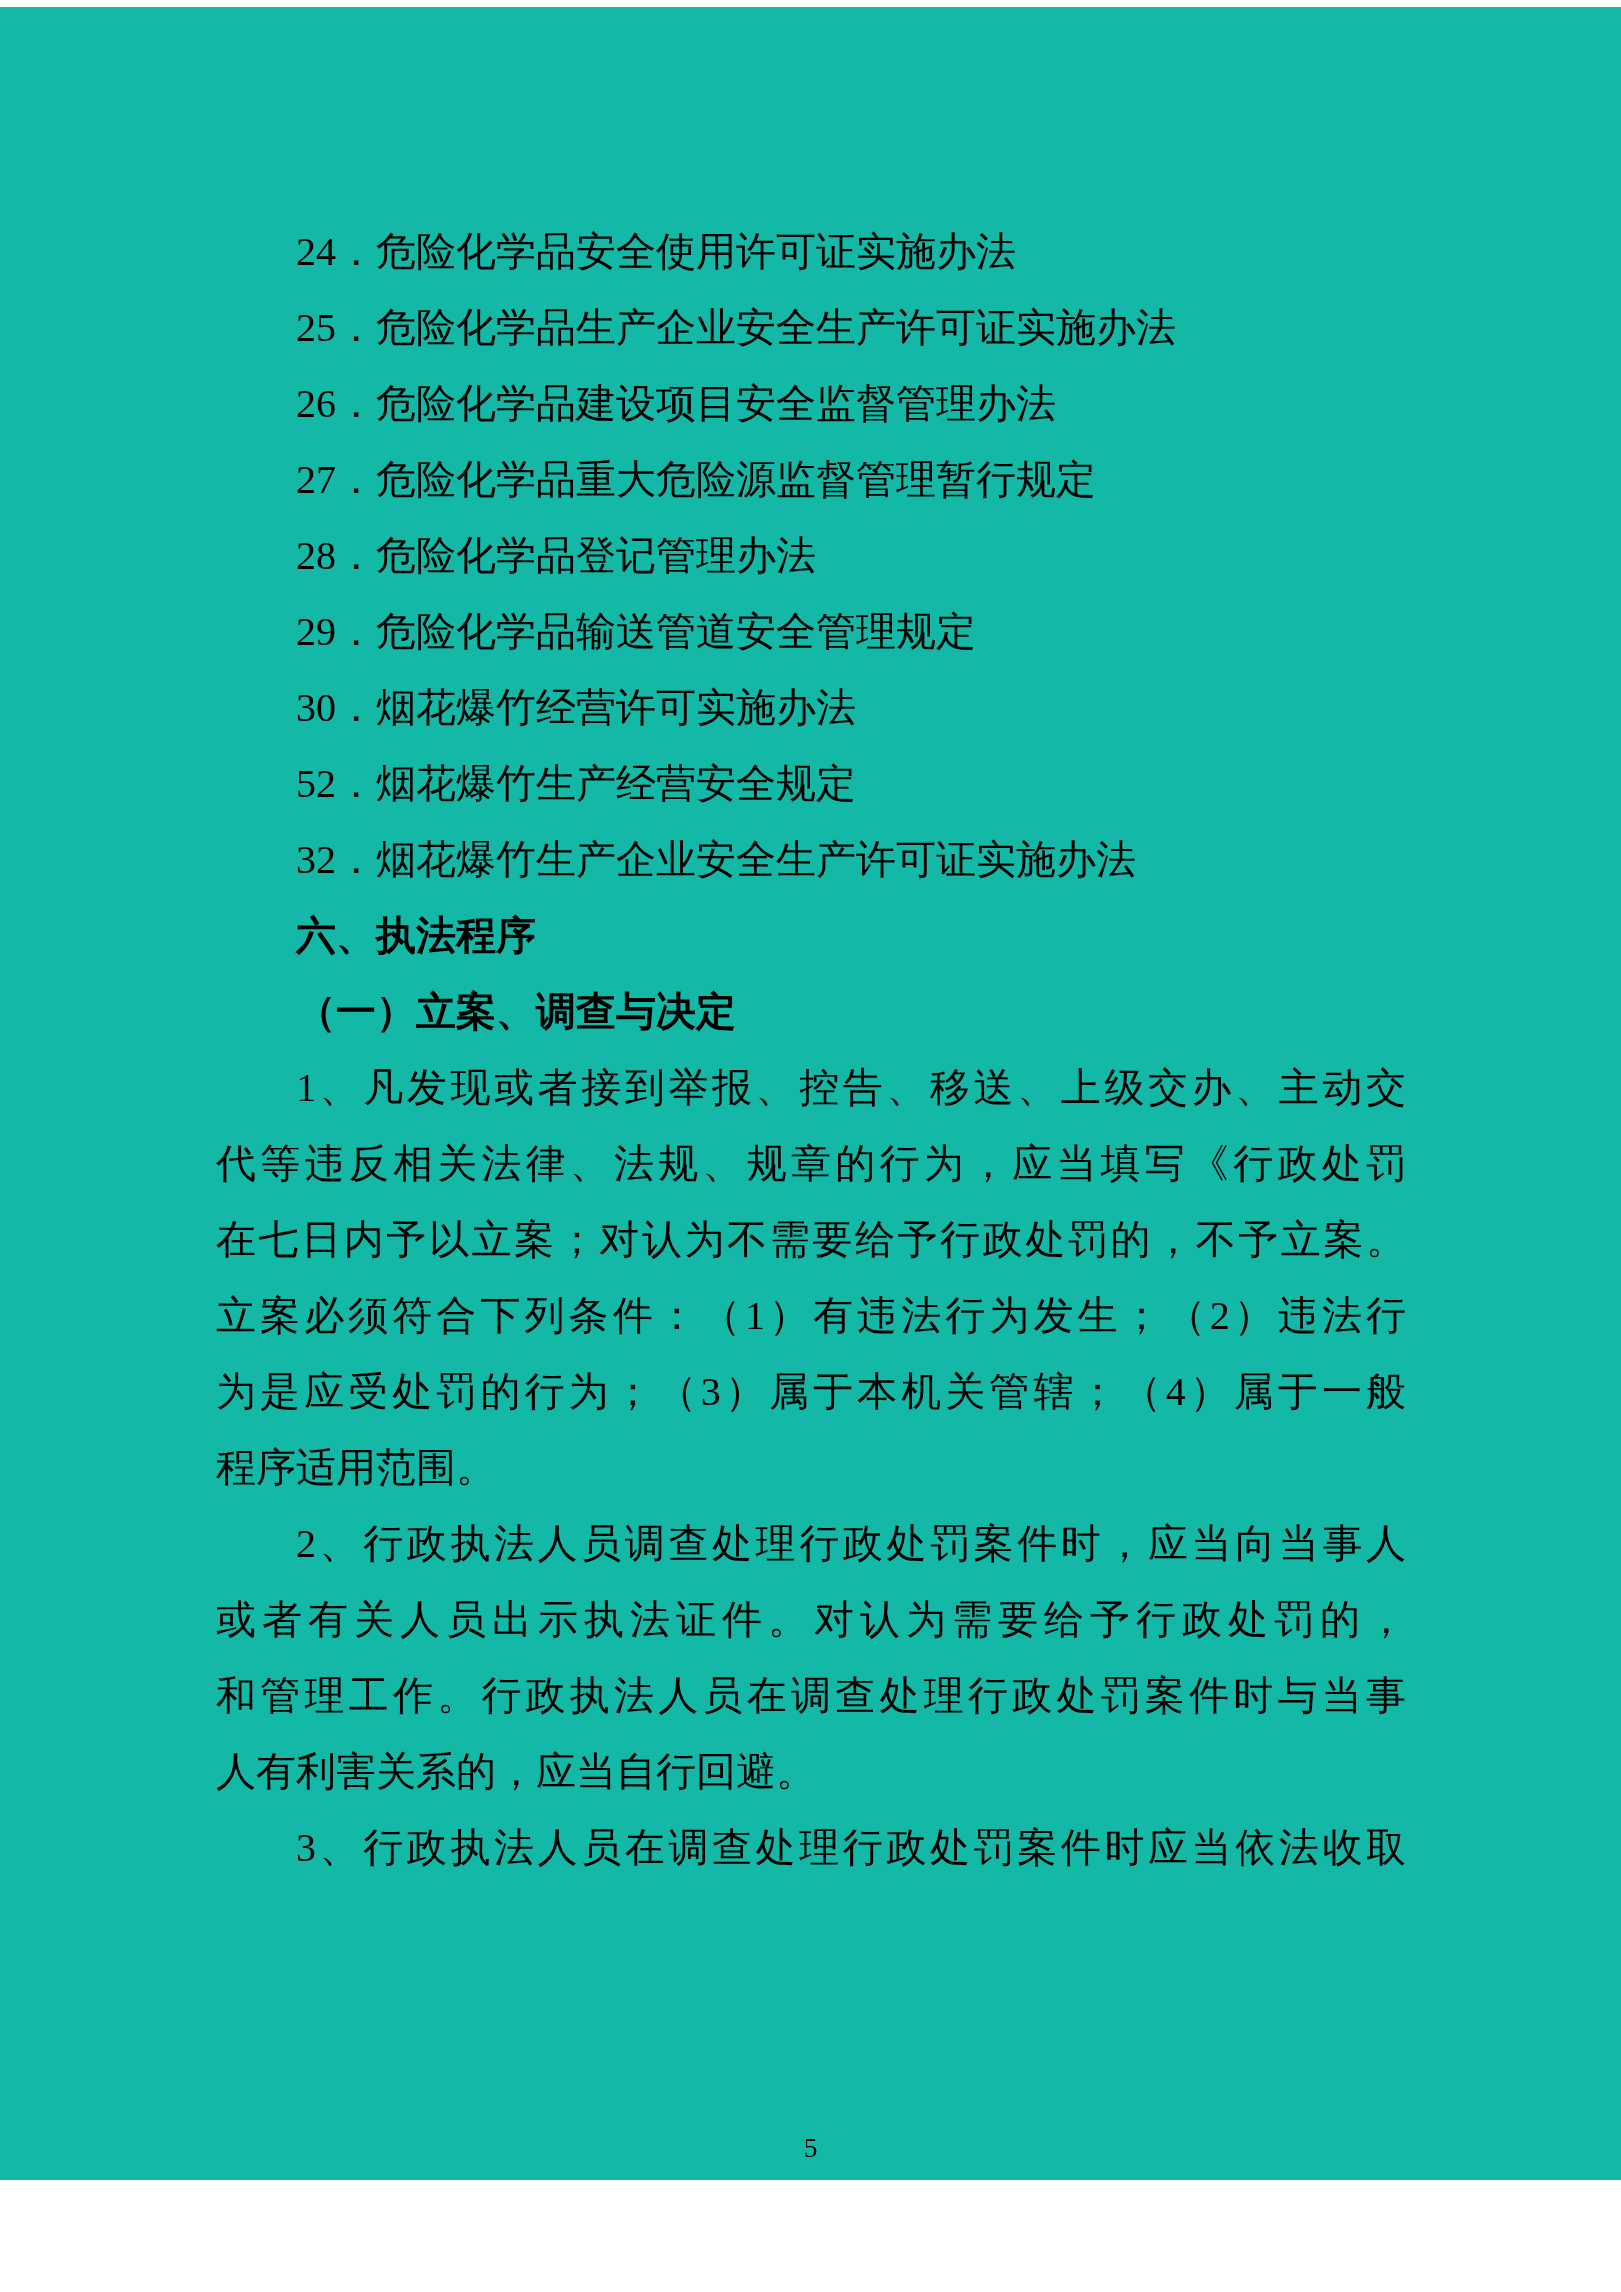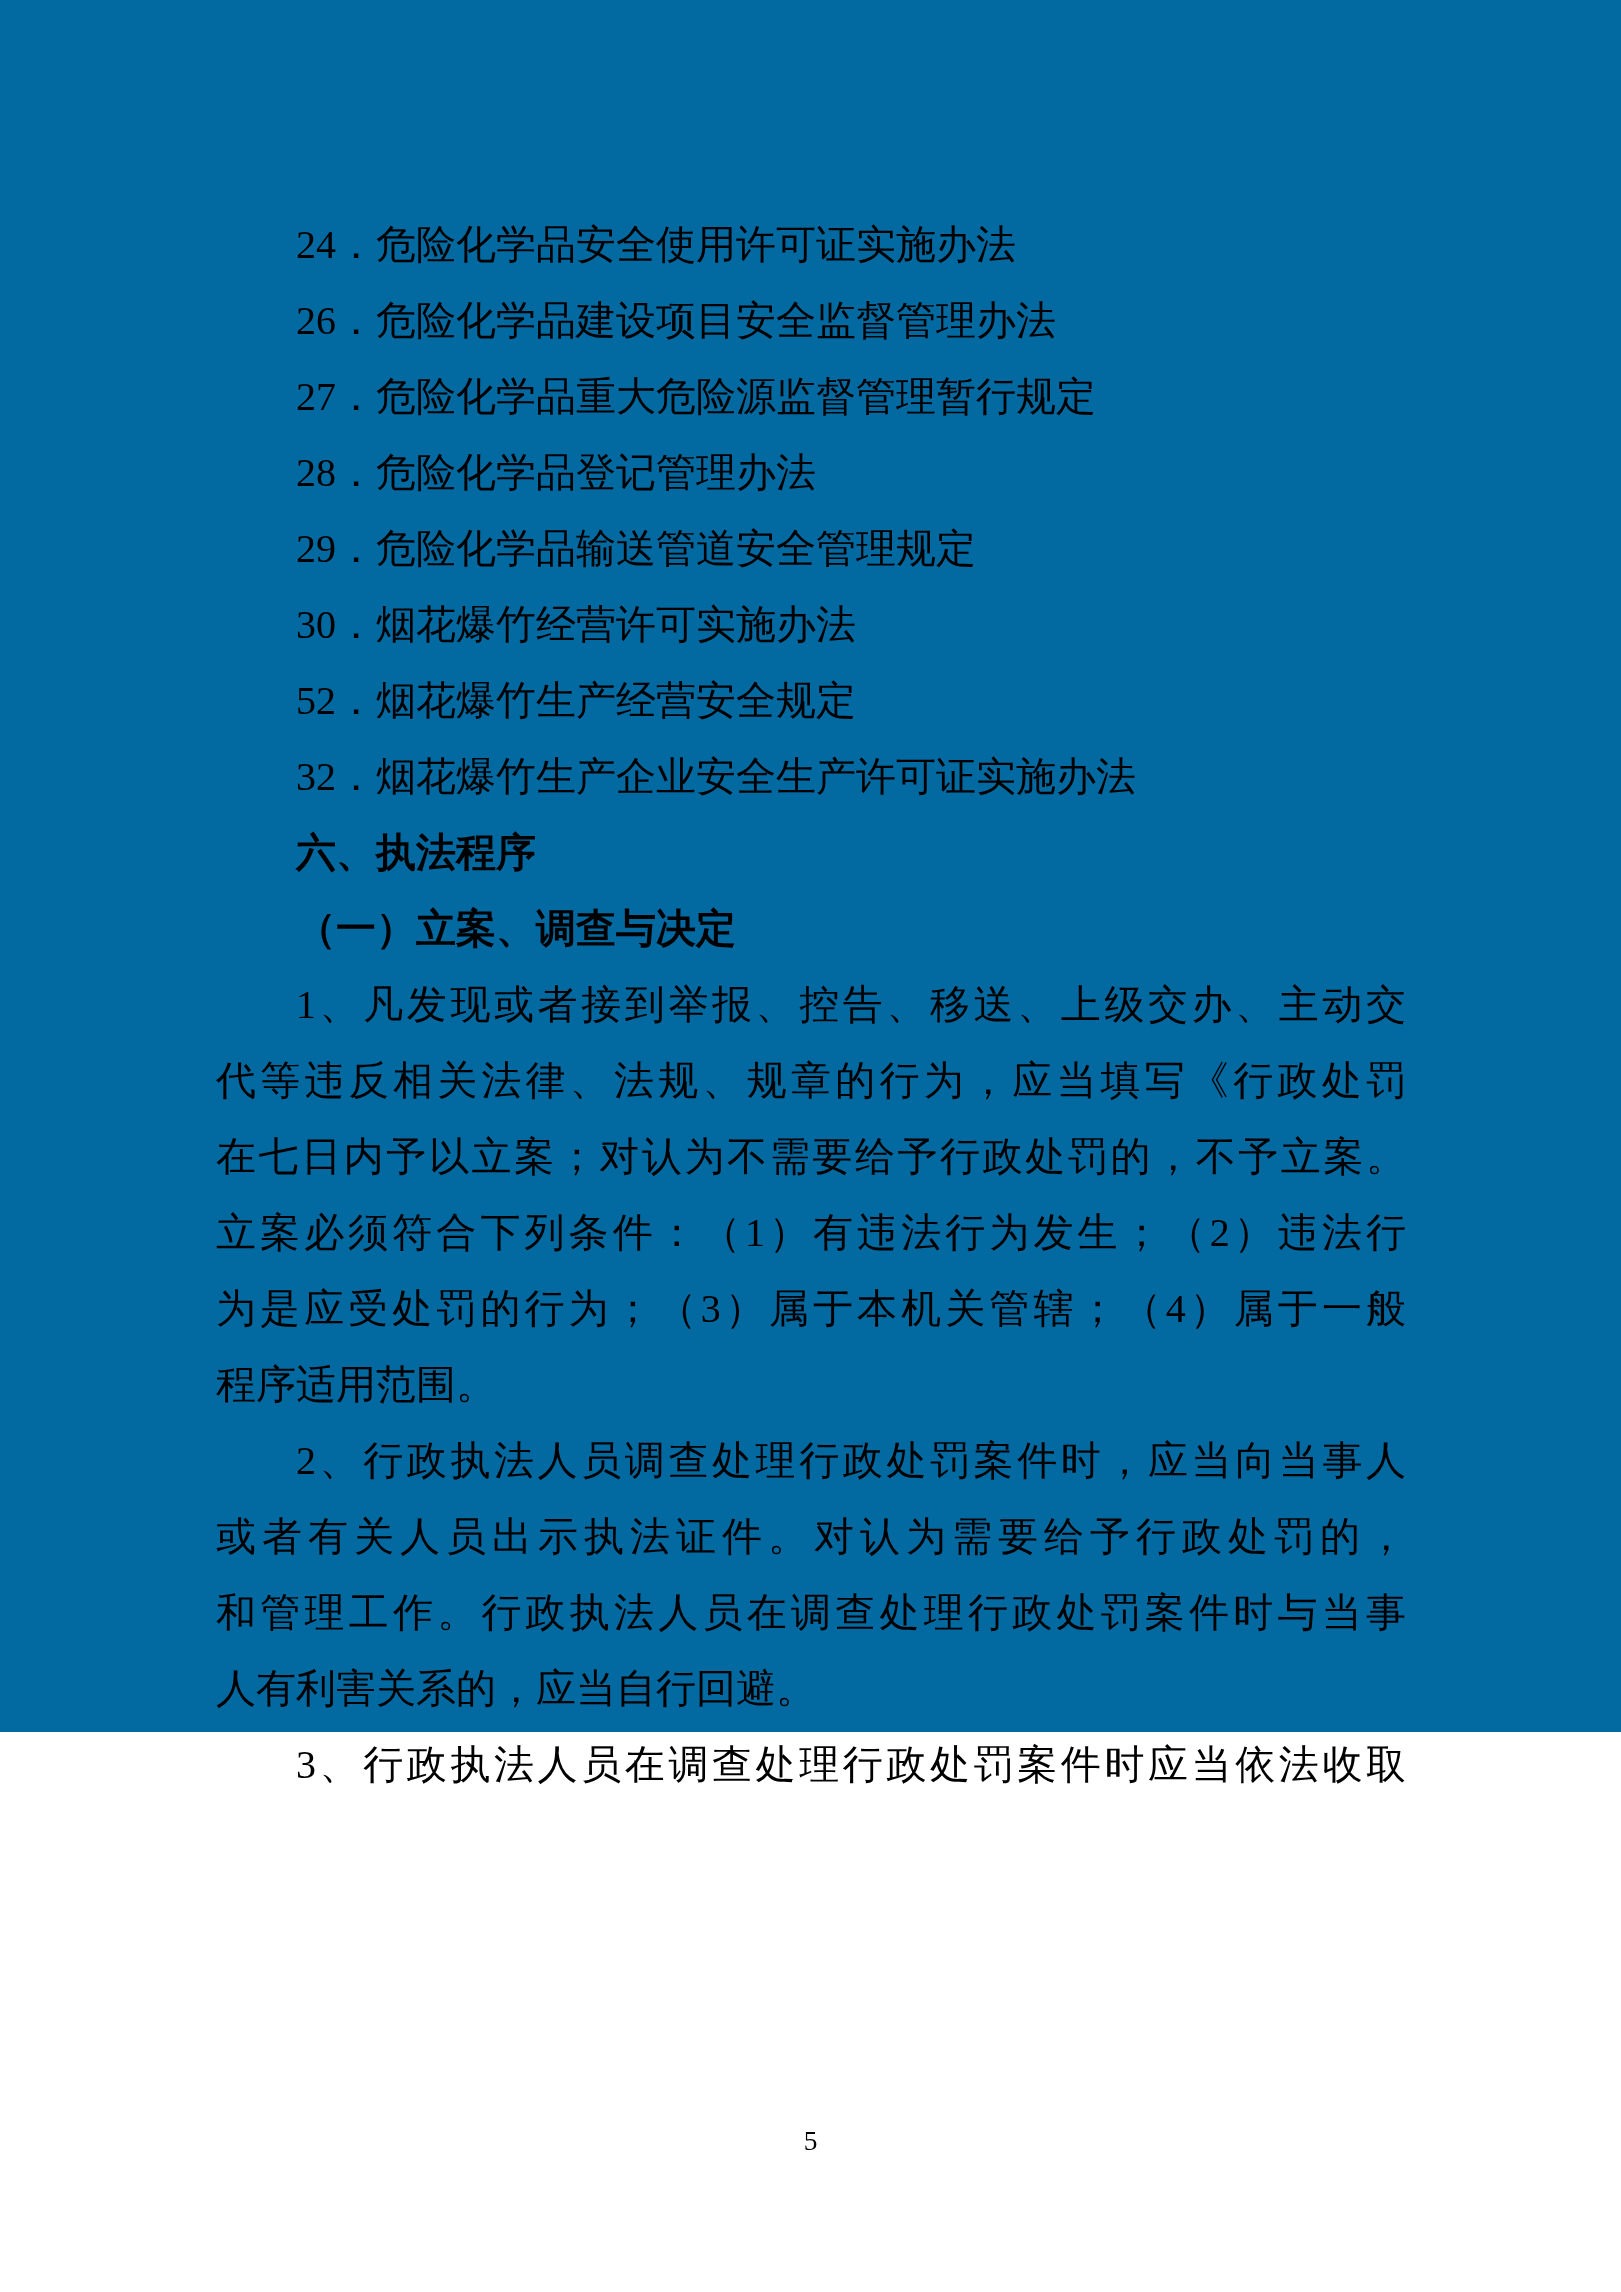--- a/index.html
+++ b/index.html
@@ -10,24 +10,24 @@
     width: 1621px;
     height: 2293px;
     background: #ffffff;
     position: relative;
     overflow: hidden;
     font-family: "Liberation Serif", "DejaVu Serif", serif;
     color: #000000;
   }
   .page {
     position: absolute;
-    left: 0; top: 0;
+    left: 0; top: 7px;
     width: 1621px;
-    height: 1732px;
-    background: #0369a1;
+    height: 2173px;
+    background: #14b8a6;
   }
   .content {
     position: absolute;
     left: 216px;
     top: 207px;
     width: 1190px;
     font-size: 40px;
     line-height: 76px;
     letter-spacing: 0;
   }
@@ -57,20 +57,21 @@
     line-height: 33px;
     font-family: "Liberation Serif", "DejaVu Serif", serif;
   }
 </style>
 </head>
 <body>
 
 <div class="page">
   <div class="content" id="lines-container">
       <div class="doc-line indent">24．危险化学品安全使用许可证实施办法</div>
+      <div class="doc-line indent">25．危险化学品生产企业安全生产许可证实施办法</div>
       <div class="doc-line indent">26．危险化学品建设项目安全监督管理办法</div>
       <div class="doc-line indent">27．危险化学品重大危险源监督管理暂行规定</div>
       <div class="doc-line indent">28．危险化学品登记管理办法</div>
       <div class="doc-line indent">29．危险化学品输送管道安全管理规定</div>
       <div class="doc-line indent">30．烟花爆竹经营许可实施办法</div>
       <div class="doc-line indent">52．烟花爆竹生产经营安全规定</div>
       <div class="doc-line indent">32．烟花爆竹生产企业安全生产许可证实施办法</div>
       <div class="doc-line indent bold">六、执法程序</div>
       <div class="doc-line indent bold">（一）立案、调查与决定</div>
       <div class="doc-line indent full">1、凡发现或者接到举报、控告、移送、上级交办、主动交</div>

